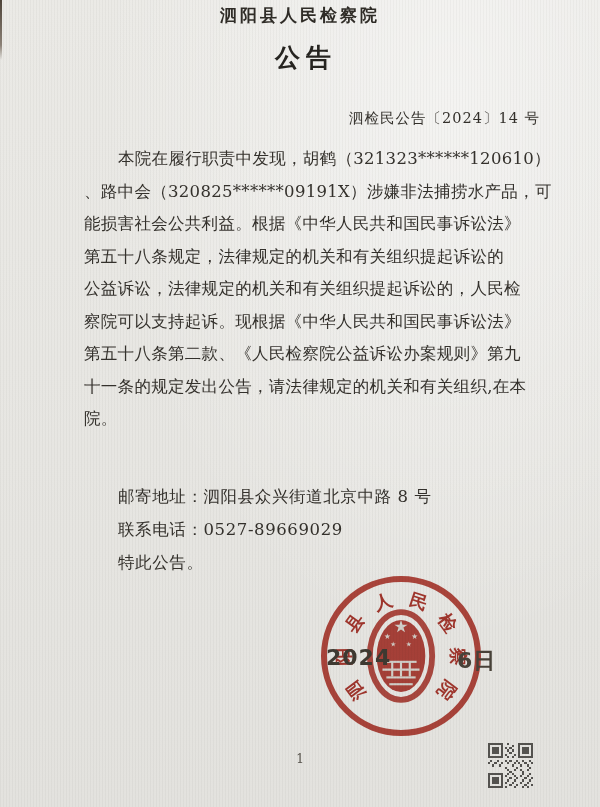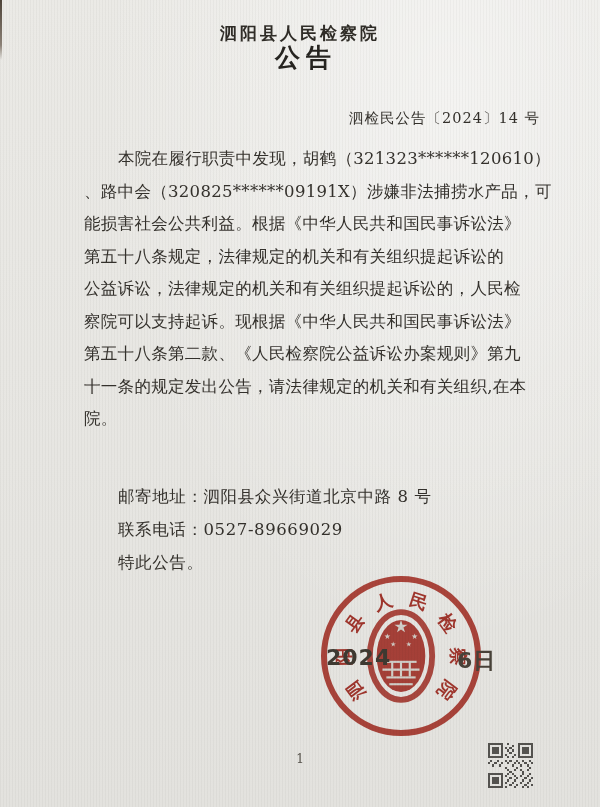--- a/index.html
+++ b/index.html
@@ -12,21 +12,21 @@
     background:
       repeating-linear-gradient(90deg, rgba(110,110,104,0.05) 0 1px, rgba(255,255,255,0.03) 1px 3px),
       radial-gradient(ellipse at 75% 12%, rgba(255,255,255,0.5), rgba(255,255,255,0) 55%),
       linear-gradient(180deg,#eae9e5 0%,#e7e6e2 45%,#e2e1dd 100%);
   }
   .edge-sliver{
     position:absolute;left:0;top:0;width:2px;height:60px;
     background:linear-gradient(180deg,#4d4338 0%,#8b8176 75%,rgba(139,129,118,0) 100%);
   }
   .org-title{
-    position:absolute;top:22px;left:0;width:100%;
+    position:absolute;top:4px;left:0;width:100%;
     text-align:center;font-size:17px;letter-spacing:3px;font-weight:600;color:#2f2c27;
   }
   .announcement-title{
     position:absolute;top:41px;left:6px;width:100%;
     text-align:center;font-size:25px;font-weight:700;letter-spacing:6px;color:#262420;
   }
   .doc-number{
     position:absolute;top:109px;right:60px;
     font-size:14.5px;letter-spacing:1px;color:#33302b;
   }

